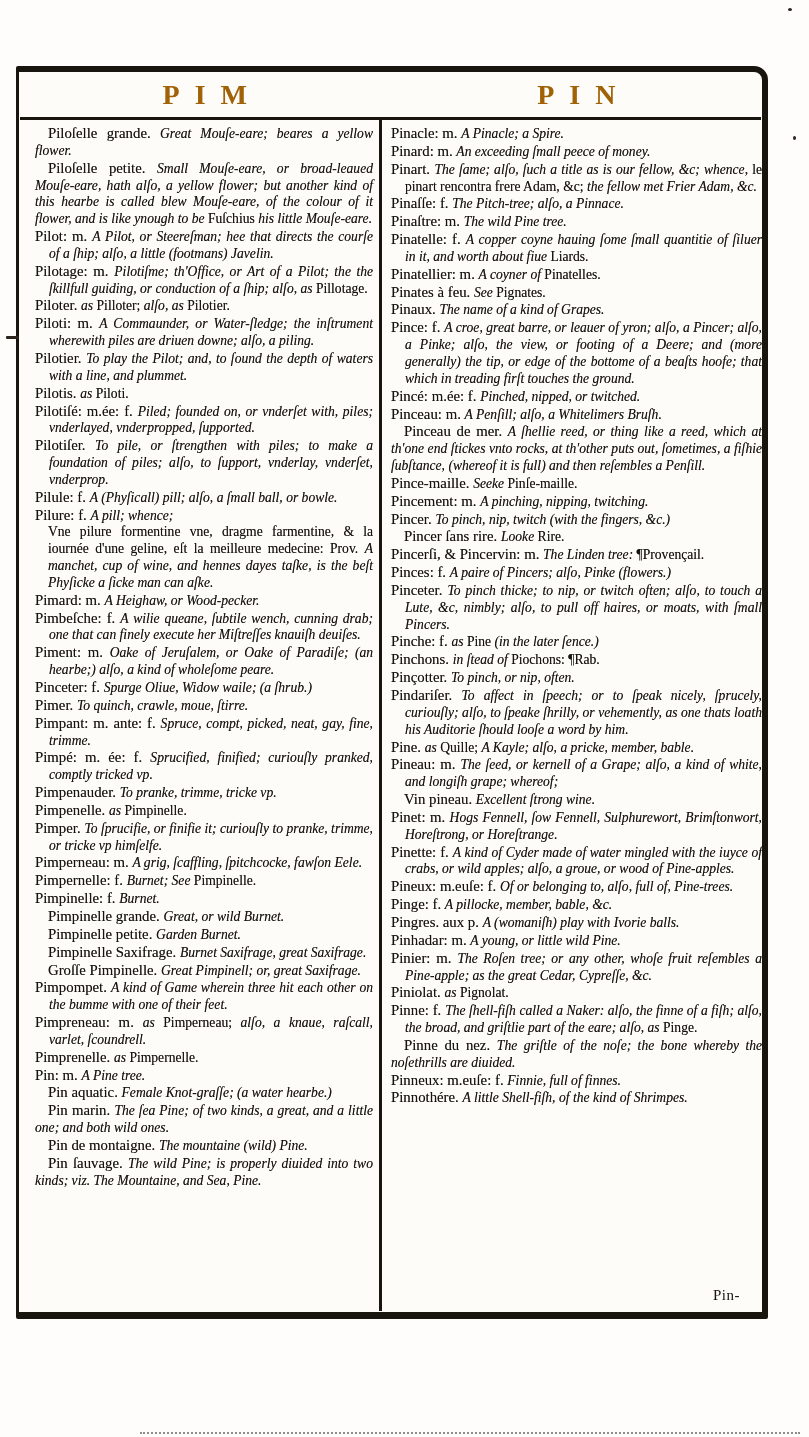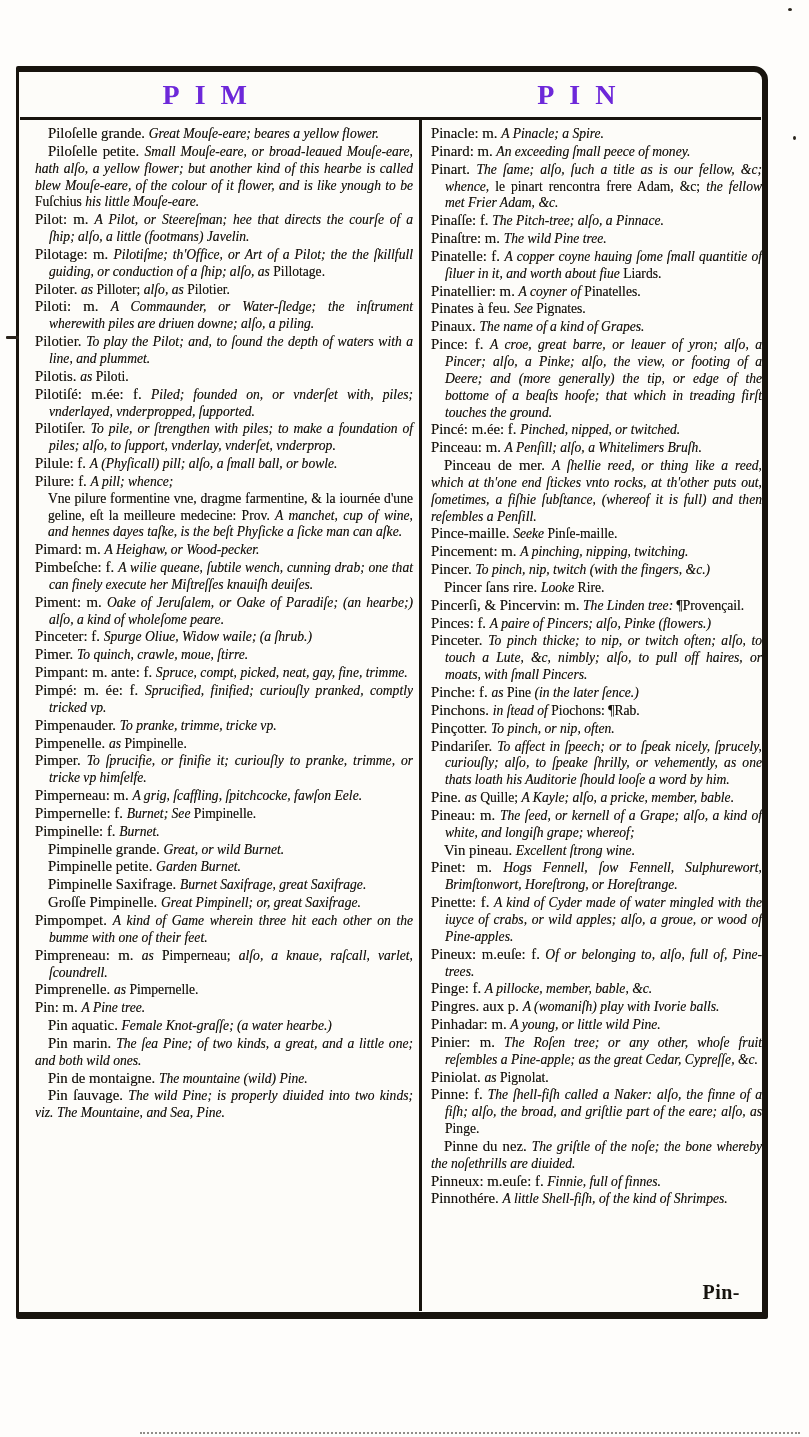--- a/index.html
+++ b/index.html
@@ -16,37 +16,37 @@
     box-sizing:border-box;
     border-top:6px solid #18140e;
     border-bottom:7px solid #18140e;
     border-left:3px solid #18140e;
     border-right:6px solid #18140e;
     border-radius:2px 14px 2px 2px;
     background:#fdfcf9;
   }
   .running-head{display:flex;height:45px;align-items:center;}
   .head-cell{width:50%;text-align:center;font-weight:bold;font-size:28px;
-    letter-spacing:15px;text-indent:15px;color:#6d28d9;}
+    letter-spacing:15px;text-indent:15px;color:#a16207;}
   .head-rule{height:0;border-top:3px solid #18140e;margin:0 1px;}
   .columns{display:flex;height:1191px;overflow:hidden;}
   .col{box-sizing:border-box;padding-top:5px;
     font-size:13.6px;line-height:16.85px;text-align:justify;
     text-shadow:0 0 0.4px rgba(20,16,10,0.55);}
-  .col-left{width:400px;padding-left:16px;padding-right:6px;}
+  .col-left{width:360px;padding-left:16px;padding-right:6px;}
   .divider{width:3px;background:#18140e;}
   .col-right{flex:1;padding-left:9px;}
   p.entry{margin:0;}
   p.e0{padding-left:14px;text-indent:-14px;}  
   p.e1{padding-left:0;text-indent:13px;}      
   p.e2{padding-left:13px;text-indent:0;}      
   .hw{font-size:14.8px;}
   i{font-family:"Liberation Serif","DejaVu Serif",serif;}
-  .catchword{position:absolute;right:22px;bottom:8px;font-size:20px;
-    font-weight:bold;letter-spacing:0.5px;text-align:right;}
+  .catchword{position:absolute;right:22px;bottom:8px;font-size:15px;
+    font-weight:normal;letter-spacing:0.5px;text-align:right;}
   .speck{position:absolute;background:#2a241c;border-radius:1px;}
   .speck-a{left:6px;top:336px;width:13px;height:3px;}
   .speck-b{left:788px;top:8px;width:4px;height:3px;border-radius:50%;}
   .speck-c{left:793px;top:136px;width:3px;height:4px;border-radius:50%;}
   .page-edge{position:absolute;left:140px;width:660px;bottom:3px;
     border-top:2px dotted #8f8d88;}
 </style>
 </head>
 <body>
 

